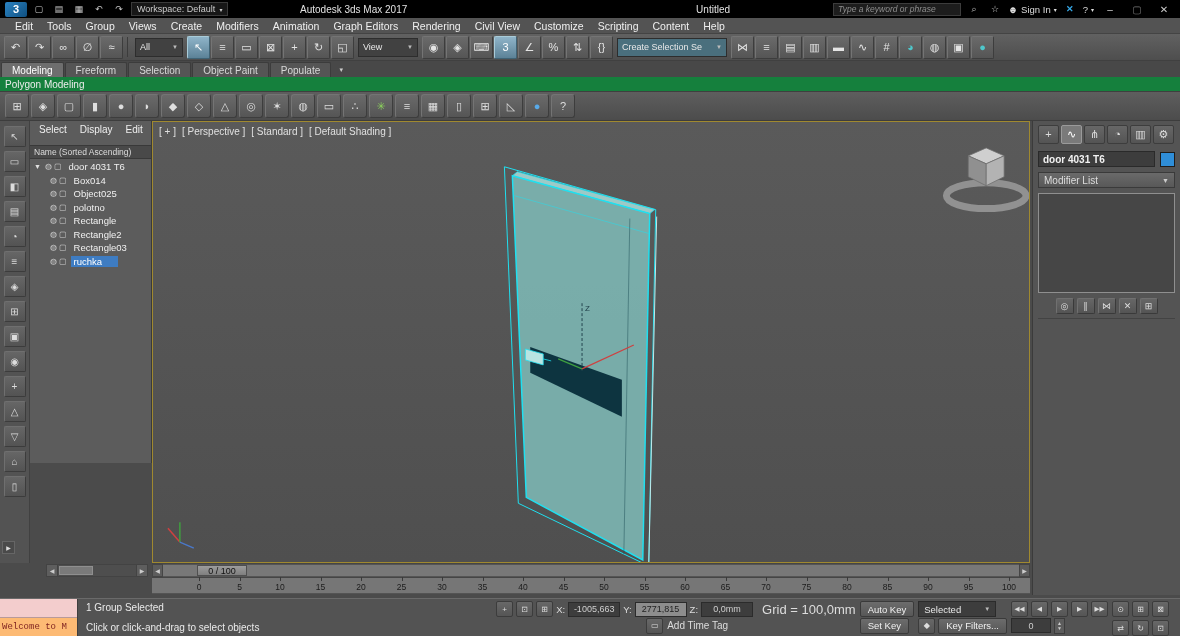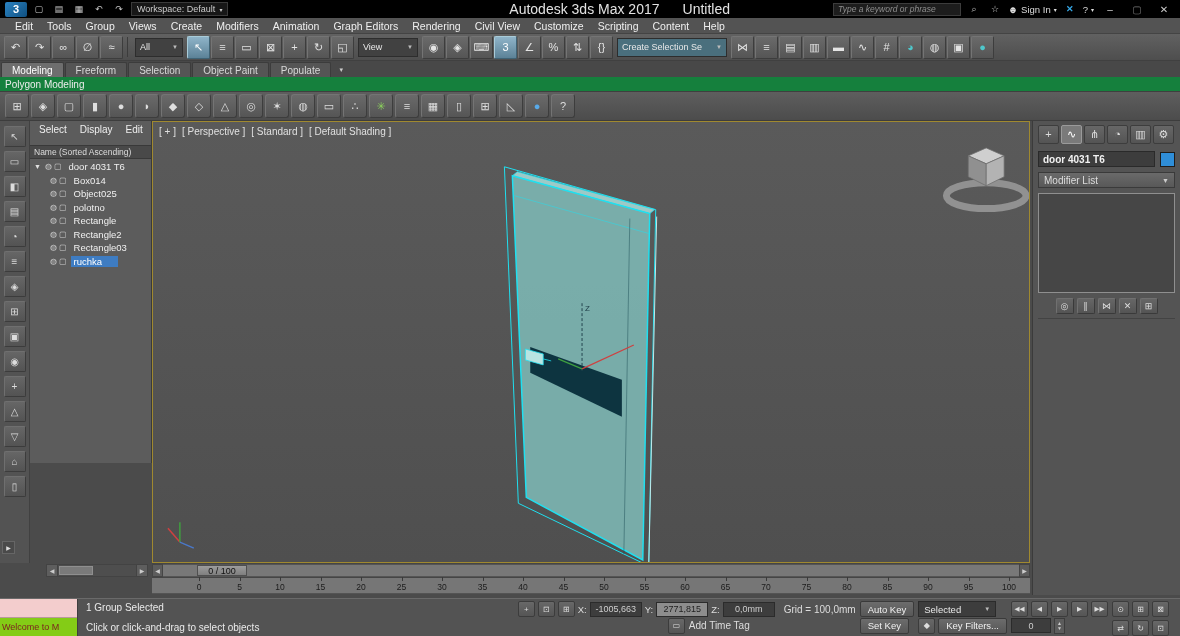--- a/index.html
+++ b/index.html
@@ -5,21 +5,21 @@
 *{box-sizing:border-box;margin:0;padding:0}
 html,body{width:1180px;height:636px}
 body{font-family:"Liberation Sans",sans-serif;background:#4b4b4b;color:#ddd;overflow:hidden}
 #app{position:relative;width:1180px;height:636px}
 .host{display:contents}
 
 .titlebar{left:0;top:0;width:100%;height:18px;background:#000;display:flex;align-items:center;gap:4px;padding:0 5px;font-size:10.5px;color:#bbb;z-index:5;position:absolute}
 .logo{width:22px;height:15px;background:linear-gradient(135deg,#2b84c4,#0f4f80);color:#fff;font-weight:bold;font-size:11px;display:flex;align-items:center;justify-content:center;border-radius:2px;flex:none}
 .tb-ico{width:16px;height:14px;display:flex;align-items:center;justify-content:center;font-size:9px;color:#c8c8c8;flex:none}
 .workspace{display:flex;align-items:center;gap:4px;border:1px solid #3a3a3a;background:#171717;height:14px;padding:0 5px;font-size:9px;color:#ccc;flex:none}
-.title-center{position:absolute;left:300px;right:450px;text-align:center;font-size:14px;color:#e2e2e2;display:flex;justify-content:flex-end;gap:23px;pointer-events:none}
+.title-center{position:absolute;left:300px;right:450px;text-align:center;font-size:10px;color:#e2e2e2;display:flex;justify-content:space-between;gap:23px;pointer-events:none}
 .tb-right{margin-left:auto;display:flex;align-items:center;gap:5px}
 .search-field{width:128px;height:13px;background:#1d1d1d;border:1px solid #3c3c3c;color:#bbb;font-size:8.5px;font-style:italic;padding:0 4px;outline:none}
 .search-field::placeholder{color:#8f8f8f}
 .signin{display:flex;align-items:center;gap:3px;font-size:9.5px;color:#ddd}
 .x-blue{color:#35a7e6;font-weight:bold}
 .winbtn{width:22px;height:15px;display:flex;align-items:center;justify-content:center;font-size:10px;color:#ccc}
 .winbtn.dim{color:#777}
 
 .menubar{left:0;top:18px;width:100%;height:16px;background:#535353;border-bottom:1px solid #444;display:flex;align-items:center;padding-left:8px;font-size:10.5px;position:absolute}
 .menu-item{padding:0 7px;height:100%;display:flex;align-items:center;color:#efefef}
@@ -83,30 +83,30 @@
 .ts-arrow{flex:none;width:11px;height:13px;font-size:6px;display:flex;align-items:center;justify-content:center;background:#5d5d5d;border:1px solid #454545;color:#ccc}
 .ts-track{flex:1;height:13px;background:#787878;position:relative;border-top:1px solid #555;border-bottom:1px solid #555}
 .ts-handle{position:absolute;left:34px;top:0;width:50px;height:11px;background:linear-gradient(#9c9c9c,#7f7f7f);border:1px solid #4f4f4f;color:#111;font-size:9px;display:flex;align-items:center;justify-content:center}
 .ruler{left:152px;top:578px;width:878px;height:16px;background:#767676;border-bottom:1px solid #545454;display:flex;align-items:flex-end;justify-content:space-between;padding:0 12px 1px 38px;font-size:8.5px;color:#1c1c1c;position:absolute}
 .tick{flex:none;position:relative;width:18px;text-align:center}
 .tick::before{content:"";position:absolute;left:50%;bottom:11px;width:1px;height:4px;background:#3a3a3a}
 
 .statusbar{left:0;top:598px;width:100%;height:38px;background:#535353;border-top:1px solid #6a6a6a;display:flex;align-items:stretch;font-size:10px;position:absolute}
 .listener{flex:none;width:78px;border-right:1px solid #3e3e3e;display:flex;flex-direction:column}
 .listener .pink{height:19px;background:#f3cdcd;border-bottom:1px solid #b89a9a}
-.listener .white{height:19px;background:#84cc16;color:#7c1f1f;font-family:Liberation Sans, sans-serif;font-size:9px;display:flex;align-items:center;padding-left:2px;white-space:nowrap;overflow:hidden}
+.listener .white{height:19px;background:#fdba74;color:#7c1f1f;font-family:Liberation Mono, monospace;font-size:9px;display:flex;align-items:center;padding-left:2px;white-space:nowrap;overflow:hidden}
 .prompt{flex:1;padding:3px 8px;display:flex;flex-direction:column;justify-content:space-between;color:#eaeaea;overflow:hidden;white-space:nowrap}
 .sb-col{flex:none;display:flex;flex-direction:column;justify-content:space-between;padding:2px 2px}
 .sb-row{display:flex;align-items:center;gap:3px;height:17px}
 .sb-btn{flex:none;width:17px;height:16px;background:linear-gradient(#686868,#555);border:1px solid #3c3c3c;display:flex;align-items:center;justify-content:center;font-size:8px;color:#ddd;border-radius:2px}
 .coord-label{font-size:9.5px;color:#ddd}
 .coord-field{flex:none;width:52px;height:15px;background:#3d3d3d;border:1px solid #2b2b2b;color:#cfcfcf;font-size:9px;display:flex;align-items:center;justify-content:center;white-space:nowrap}
 .coord-field.sel{background:#8d8d8d;color:#222}
 .coord-field.frame{width:40px}
-.grid-label{margin-left:6px;font-size:10px;white-space:nowrap}
+.grid-label{margin-left:6px;font-size:13px;white-space:nowrap}
 .timetag{display:flex;align-items:center;gap:4px;padding-left:150px;white-space:nowrap}
 .keybtn{flex:none;height:16px;padding:0 7px;background:linear-gradient(#6c6c6c,#575757);border:1px solid #3a3a3a;font-size:9.5px;color:#f0f0f0;display:flex;align-items:center;justify-content:center;border-radius:2px;white-space:nowrap}
 .sel-dd{flex:none;width:78px;height:16px;background:#3d3d3d;border:1px solid #2b2b2b;font-size:9.5px;display:flex;align-items:center;padding:0 5px;gap:2px;color:#e8e8e8}
 .sel-dd .arrow{margin-left:auto;font-size:6px;color:#bbb}
 .spin{flex:none;display:flex;flex-direction:column;justify-content:center;width:11px;height:16px;background:#5c5c5c;border:1px solid #3c3c3c;color:#ccc;font-size:5px;line-height:1;align-items:center}
 .playbtn{font-size:6.5px}
 </style>
 </head>
 <body>
 

